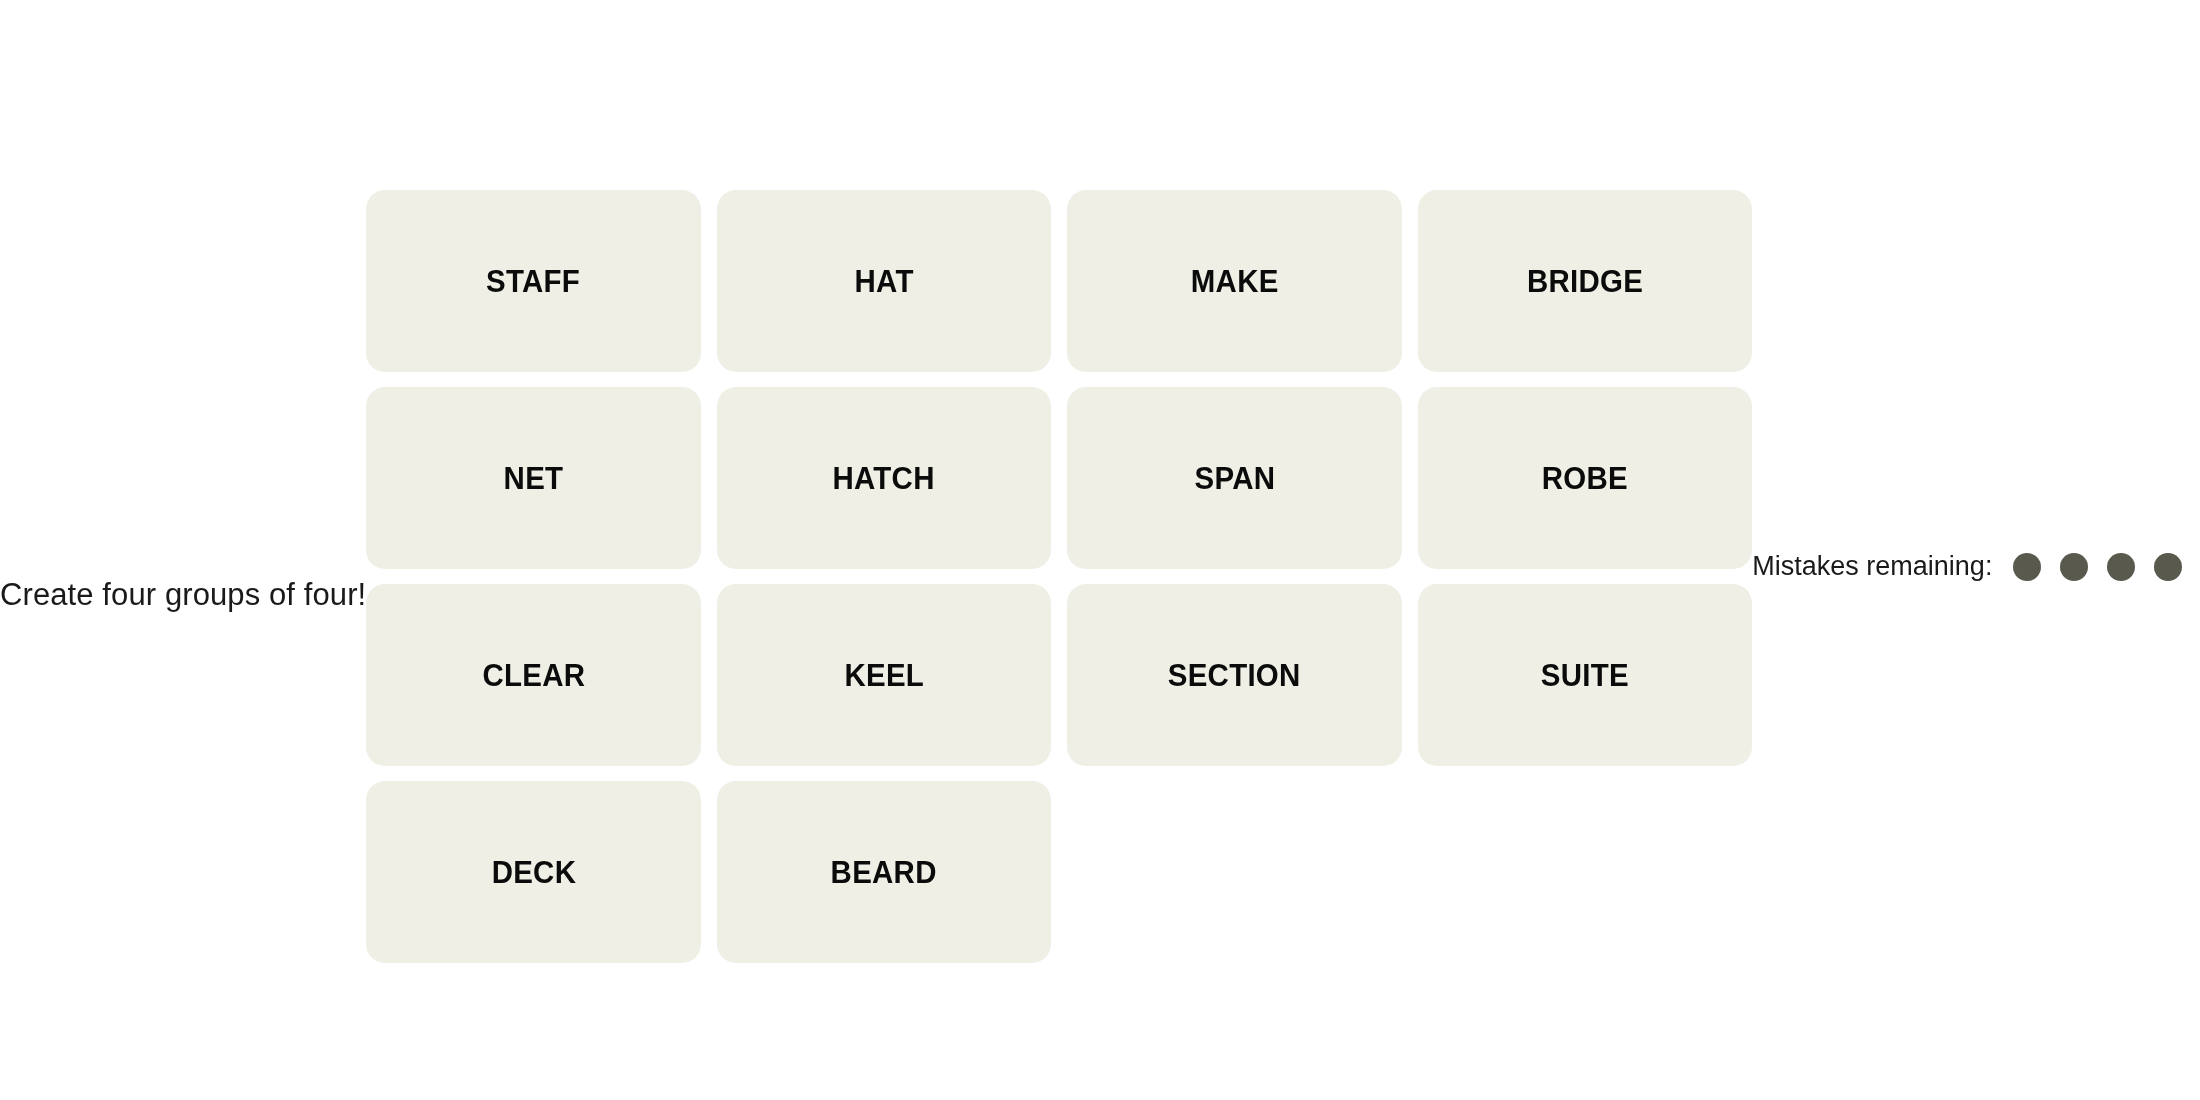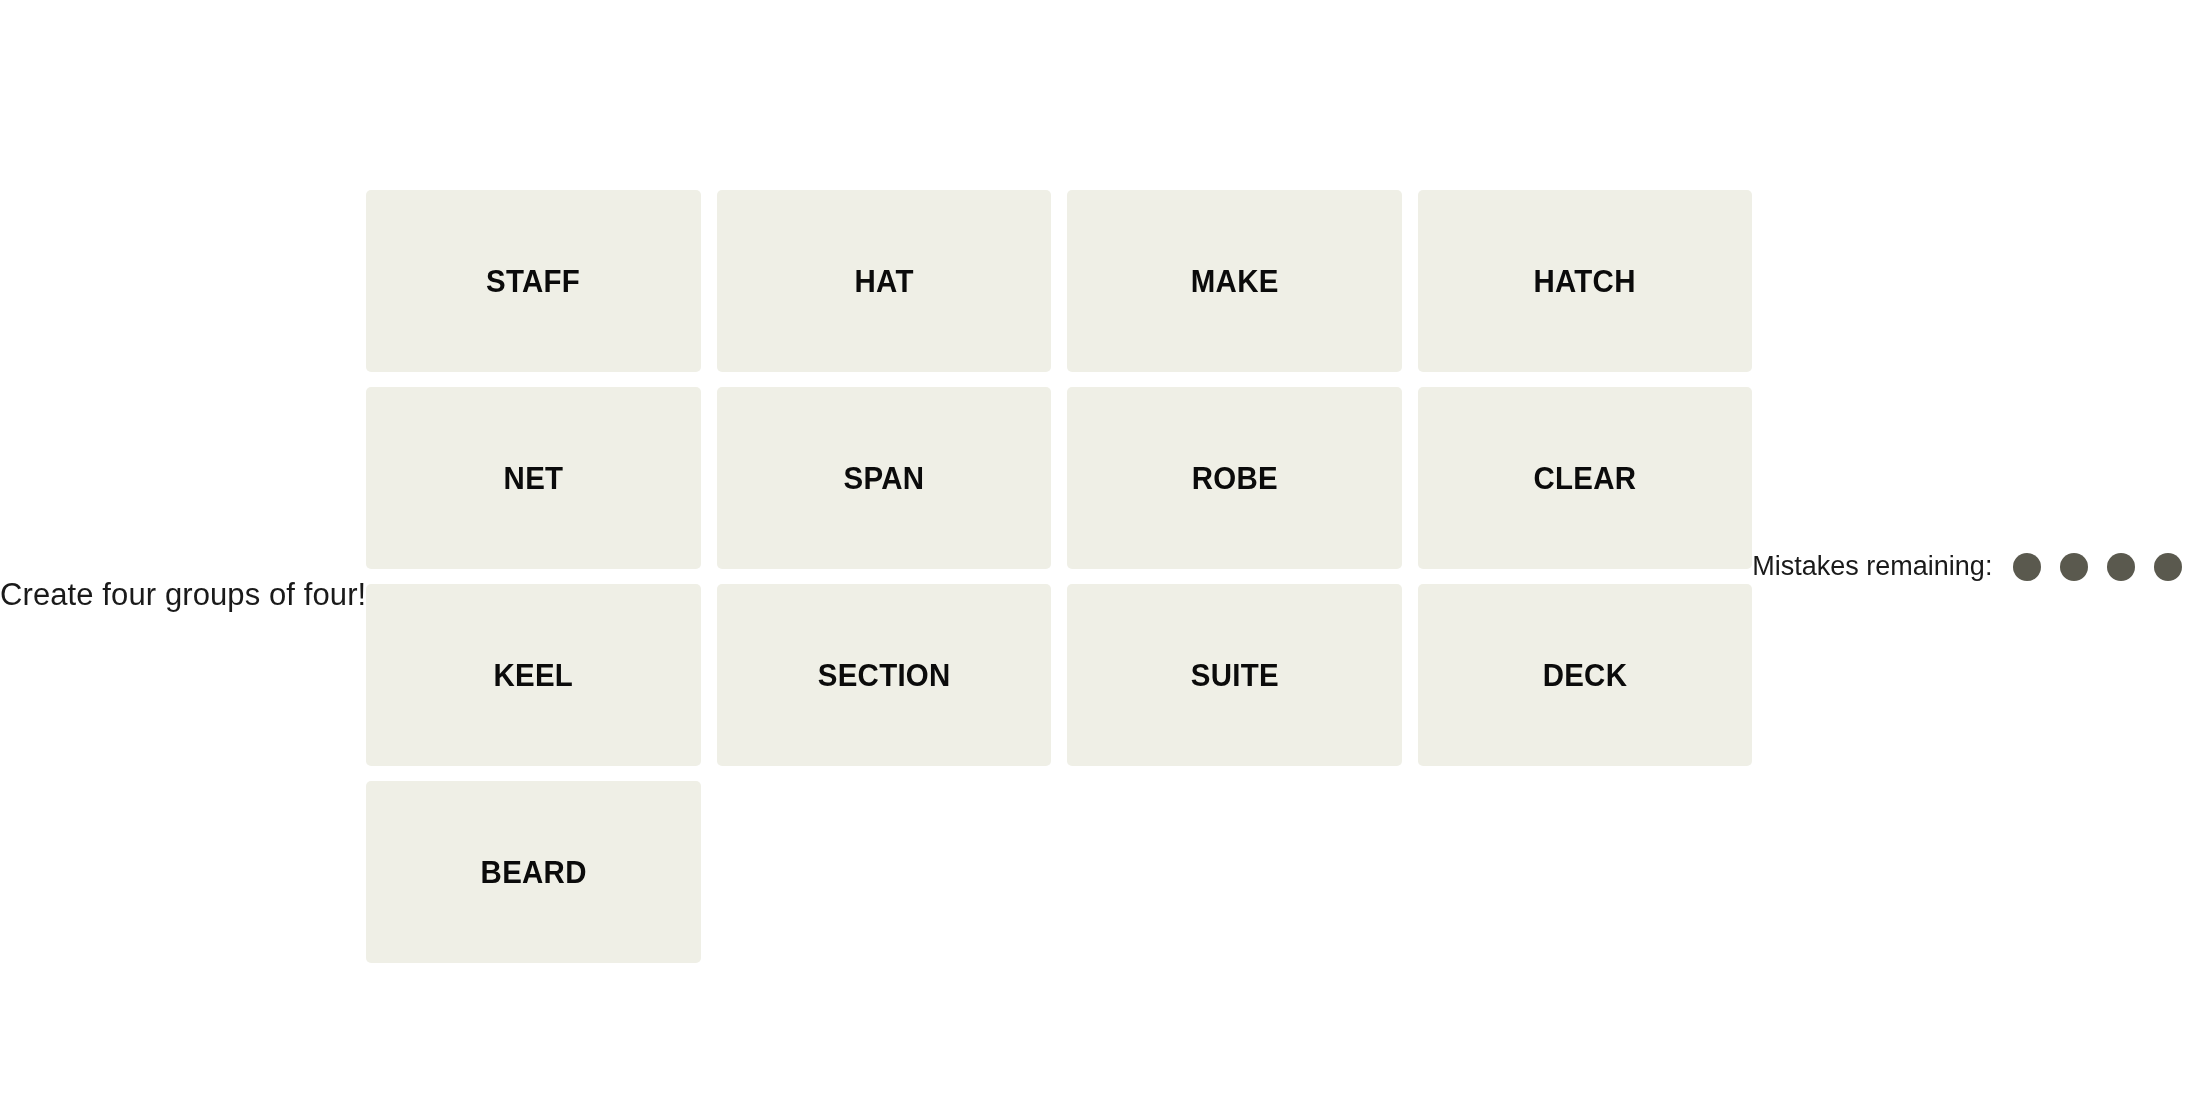--- a/index.html
+++ b/index.html
@@ -47,21 +47,21 @@
     display: grid;
     grid-template-columns: repeat(4, 1fr);
     grid-template-rows: repeat(4, 182px);
     column-gap: 16px;
     row-gap: 15px;
   }
 
   .tile {
     background: #efefe6;
     border: none;
-    border-radius: 5px;
+    border-radius: 19px;
     display: flex;
     align-items: center;
     justify-content: center;
     cursor: pointer;
     padding: 0;
     user-select: none;
     -webkit-user-select: none;
   }
 
   .tile-label {
@@ -119,26 +119,29 @@
 
     <button class="tile">
       <span class="tile-label">STAFF</span>
     </button>
     <button class="tile">
       <span class="tile-label">HAT</span>
     </button>
     <button class="tile">
       <span class="tile-label">MAKE</span>
     </button>
+    <button class="tile">
+      <span class="tile-label">BRIDGE</span>
+    </button>
 
     <button class="tile">
-      <span class="tile-label">HATCH</span>
+      <span class="tile-label">NET</span>
     </button>
     <button class="tile">
-      <span class="tile-label">NET</span>
+      <span class="tile-label">HATCH</span>
     </button>
     <button class="tile">
       <span class="tile-label">SPAN</span>
     </button>
     <button class="tile">
       <span class="tile-label">ROBE</span>
     </button>
 
     <button class="tile">
       <span class="tile-label">CLEAR</span>

